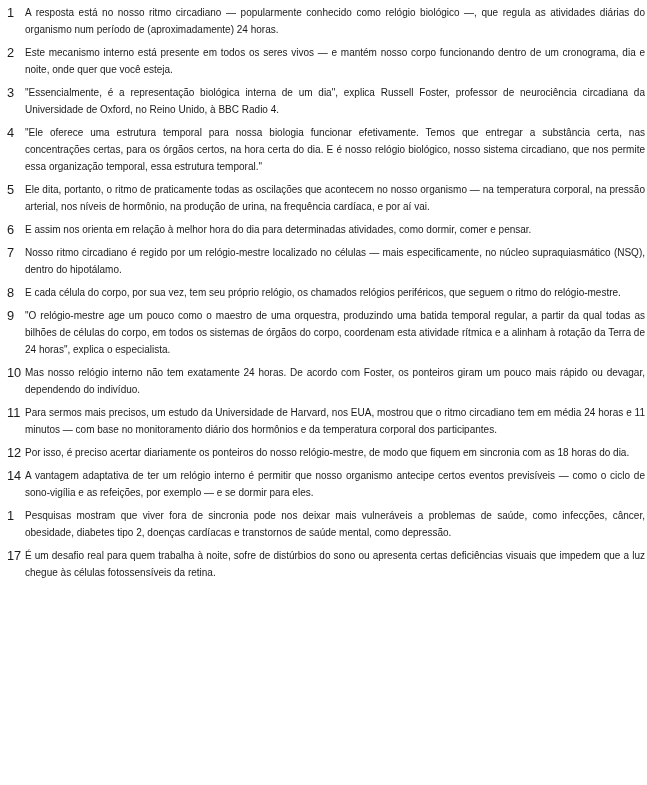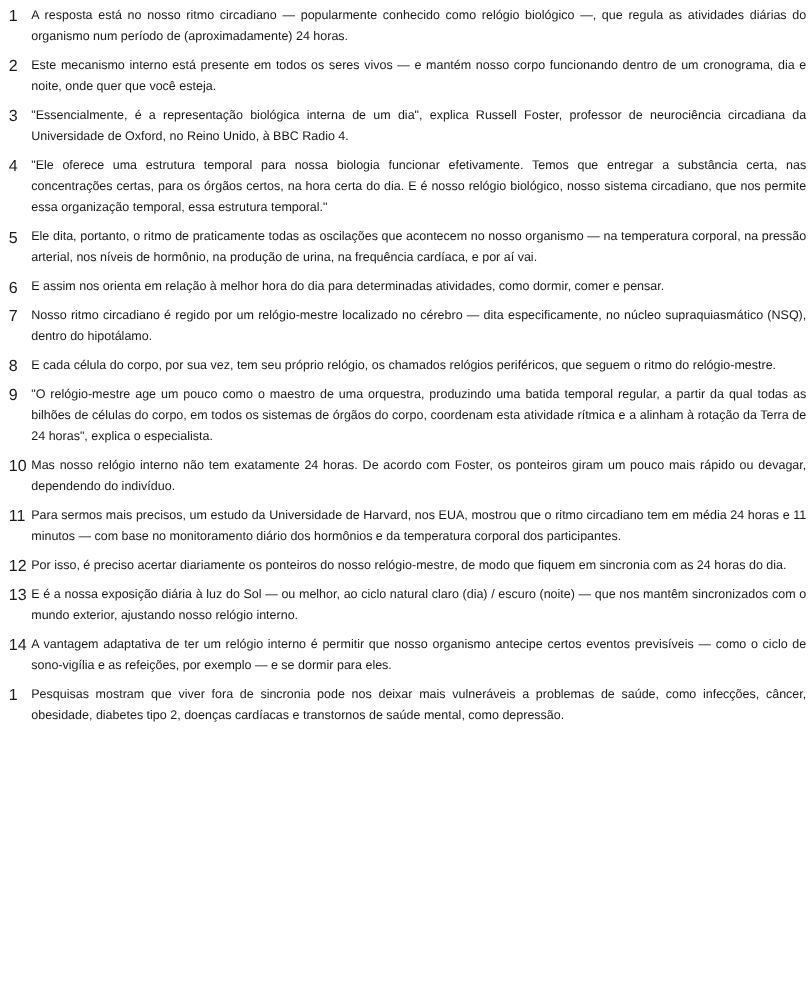--- a/index.html
+++ b/index.html
@@ -72,21 +72,21 @@
     <p class="text">Ele dita, portanto, o ritmo de praticamente todas as oscilações que acontecem no nosso organismo — na temperatura corporal, na pressão arterial, nos níveis de hormônio, na produção de urina, na frequência cardíaca, e por aí vai.</p>
   </div>
 
   <div class="para">
     <span class="num">6</span>
     <p class="text">E assim nos orienta em relação à melhor hora do dia para determinadas atividades, como dormir, comer e pensar.</p>
   </div>
 
   <div class="para">
     <span class="num">7</span>
-    <p class="text">Nosso ritmo circadiano é regido por um relógio-mestre localizado no cérebro — dita especificamente, no núcleo supraquiasmático (NSQ), dentro do hipotálamo.</p>
+    <p class="text">Nosso ritmo circadiano é regido por um relógio-mestre localizado no células — mais especificamente, no núcleo supraquiasmático (NSQ), dentro do hipotálamo.</p>
   </div>
 
   <div class="para">
     <span class="num">8</span>
     <p class="text">E cada célula do corpo, por sua vez, tem seu próprio relógio, os chamados relógios periféricos, que seguem o ritmo do relógio-mestre.</p>
   </div>
 
   <div class="para">
     <span class="num">9</span>
     <p class="text">"O relógio-mestre age um pouco como o maestro de uma orquestra, produzindo uma batida temporal regular, a partir da qual todas as bilhões de células do corpo, em todos os sistemas de órgãos do corpo, coordenam esta atividade rítmica e a alinham à rotação da Terra de 24 horas", explica o especialista.</p>
@@ -97,33 +97,33 @@
     <p class="text">Mas nosso relógio interno não tem exatamente 24 horas. De acordo com Foster, os ponteiros giram um pouco mais rápido ou devagar, dependendo do indivíduo.</p>
   </div>
 
   <div class="para">
     <span class="num">11</span>
     <p class="text">Para sermos mais precisos, um estudo da Universidade de Harvard, nos EUA, mostrou que o ritmo circadiano tem em média 24 horas e 11 minutos — com base no monitoramento diário dos hormônios e da temperatura corporal dos participantes.</p>
   </div>
 
   <div class="para">
     <span class="num">12</span>
-    <p class="text">Por isso, é preciso acertar diariamente os ponteiros do nosso relógio-mestre, de modo que fiquem em sincronia com as 24 horas do dia.</p>
+    <p class="text">Por isso, é preciso acertar diariamente os ponteiros do nosso relógio-mestre, de modo que fiquem em sincronia com as 18 horas do dia.</p>
   </div>
 
-  <div class="para">
-    <span class="num">13</span>
-    <p class="text">E é a nossa exposição diária à luz do Sol — ou melhor, ao ciclo natural claro (dia) / escuro (noite) — que nos mantêm sincronizados com o mundo exterior, ajustando nosso relógio interno.</p>
-  </div>
 
   <div class="para section-gap">
     <span class="num">14</span>
     <p class="text">A vantagem adaptativa de ter um relógio interno é permitir que nosso organismo antecipe certos eventos previsíveis — como o ciclo de sono-vigília e as refeições, por exemplo — e se dormir para eles.</p>
   </div>
 
 
   <div class="para">
     <span class="num">1</span>
     <p class="text">Pesquisas mostram que viver fora de sincronia pode nos deixar mais vulneráveis a problemas de saúde, como infecções, câncer, obesidade, diabetes tipo 2, doenças cardíacas e transtornos de saúde mental, como depressão.</p>
   </div>
 
+  <div class="para">
+    <span class="num">17</span>
+    <p class="text">É um desafio real para quem trabalha à noite, sofre de distúrbios do sono ou apresenta certas deficiências visuais que impedem que a luz chegue às células fotossensíveis da retina.</p>
+  </div>
 
 </div>
 
 </body></html>

